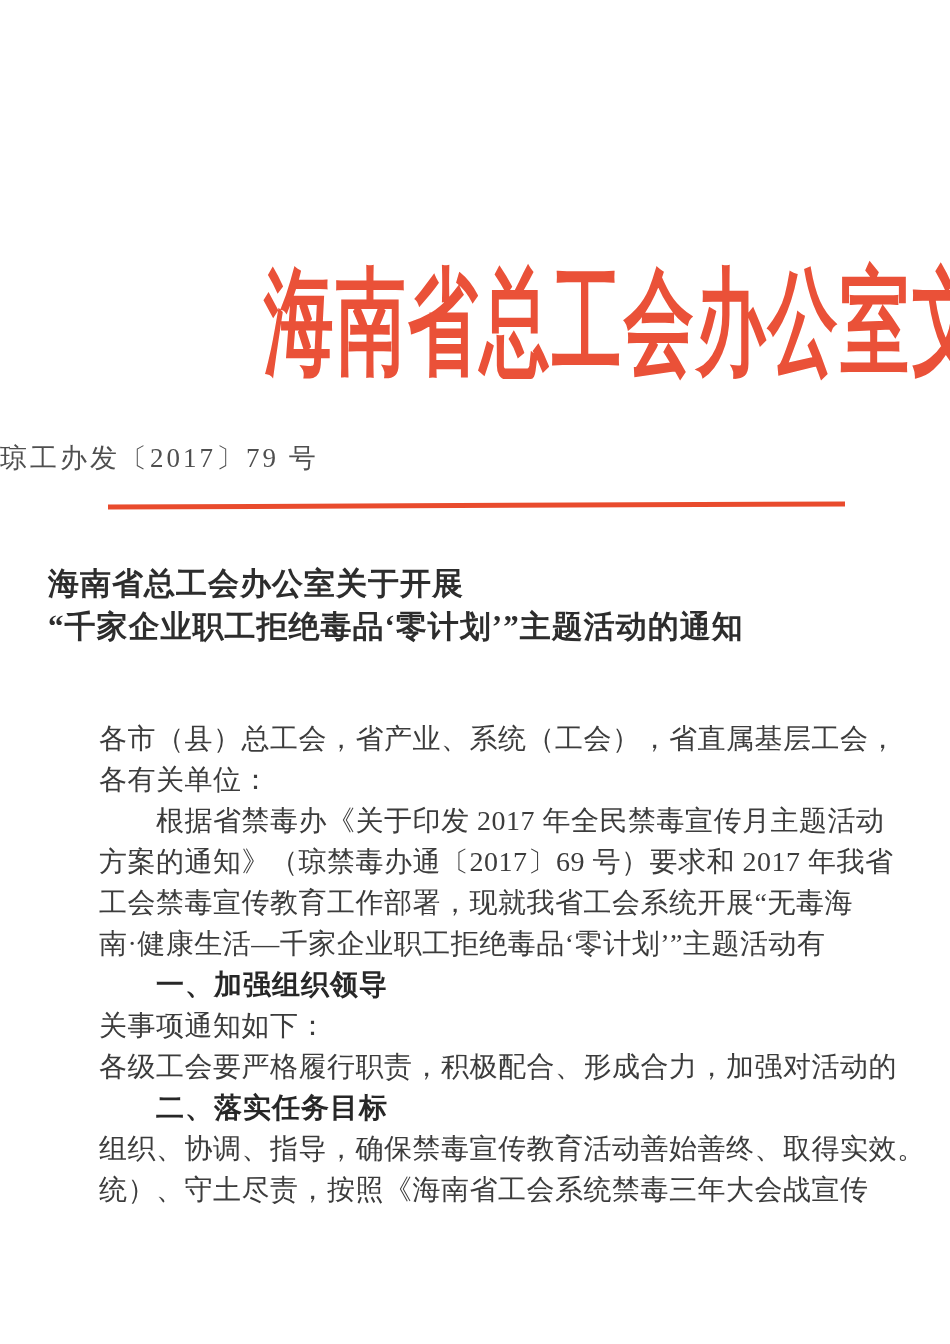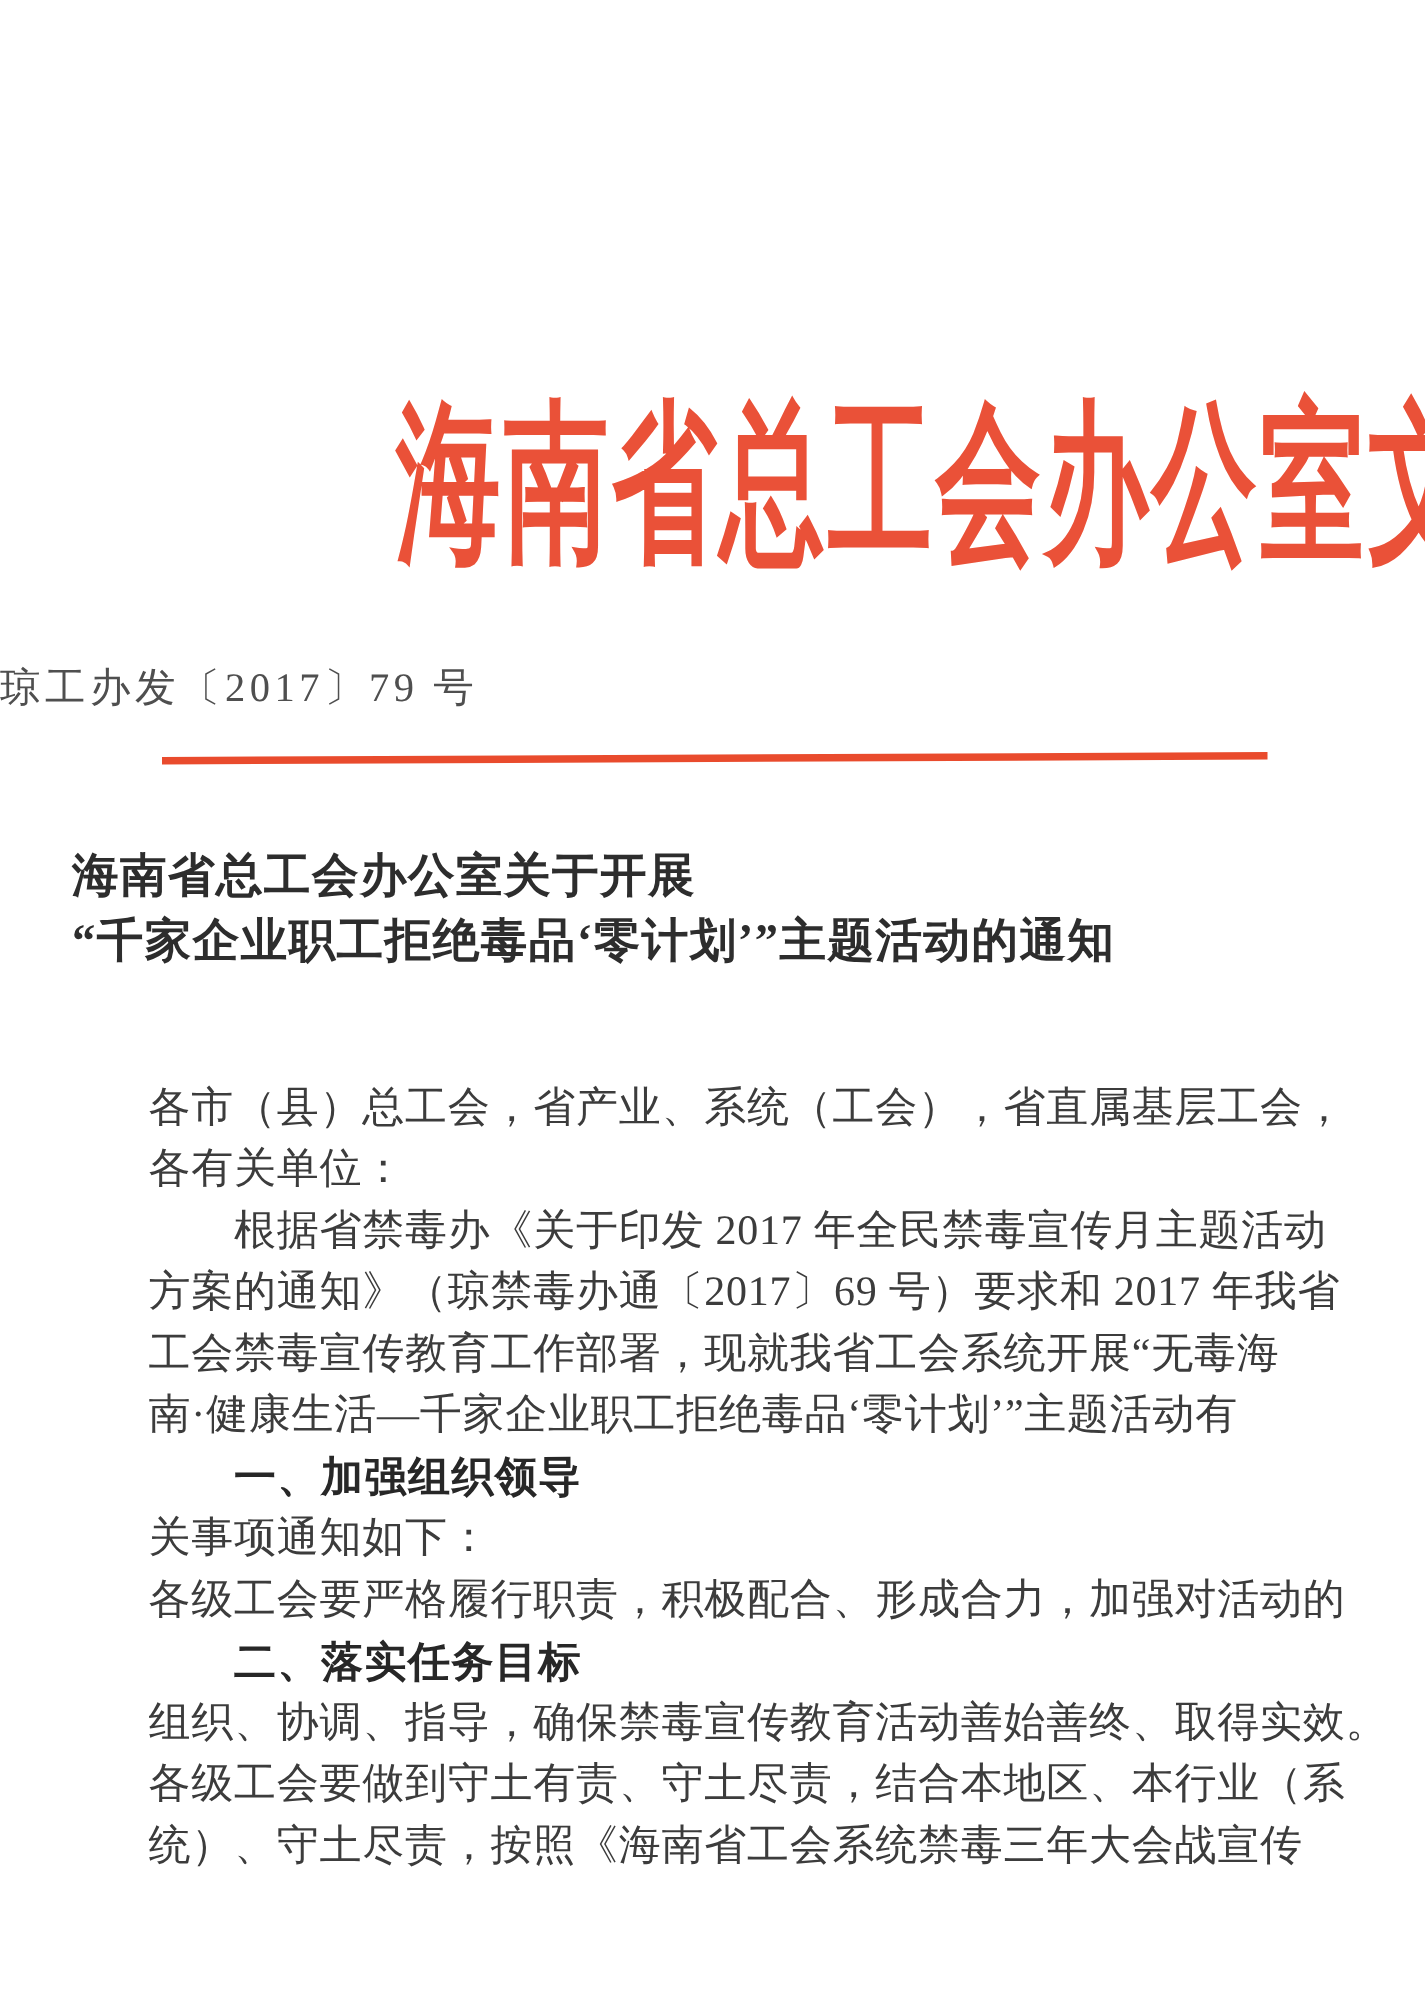--- a/index.html
+++ b/index.html
@@ -122,17 +122,16 @@
     <div class="body-line">各有关单位：</div>
     <div class="body-line indent">根据省禁毒办《关于印发 2017 年全民禁毒宣传月主题活动</div>
     <div class="body-line">方案的通知》（琼禁毒办通〔2017〕69 号）要求和 2017 年我省</div>
     <div class="body-line">工会禁毒宣传教育工作部署，现就我省工会系统开展“无毒海</div>
     <div class="body-line">南·健康生活—千家企业职工拒绝毒品‘零计划’”主题活动有</div>
     <div class="body-line heading">一、加强组织领导</div>
     <div class="body-line">关事项通知如下：</div>
     <div class="body-line">各级工会要严格履行职责，积极配合、形成合力，加强对活动的</div>
     <div class="body-line heading">二、落实任务目标</div>
     <div class="body-line">组织、协调、指导，确保禁毒宣传教育活动善始善终、取得实效。</div>
-    <div class="body-line">各级工会要做到守土有责、守土尽责，结合本地区、本行业（系</div>
     <div class="body-line">统）、守土尽责，按照《海南省工会系统禁毒三年大会战宣传</div>
   </div>
 
 </div>
 
 </body></html>

